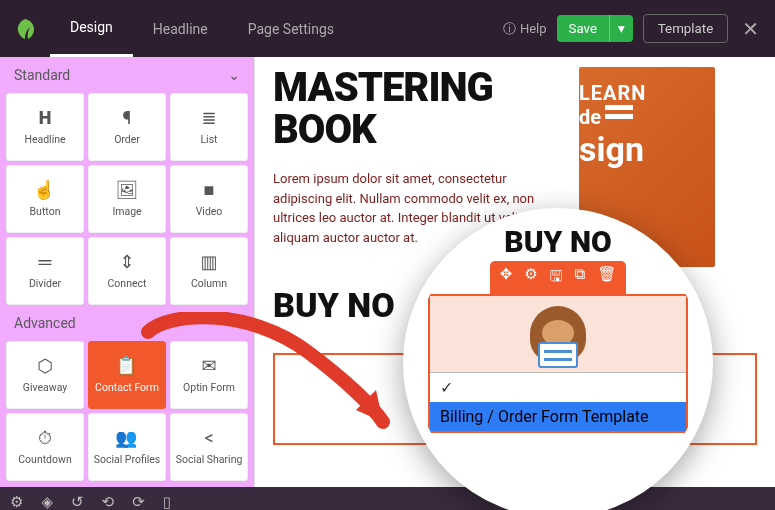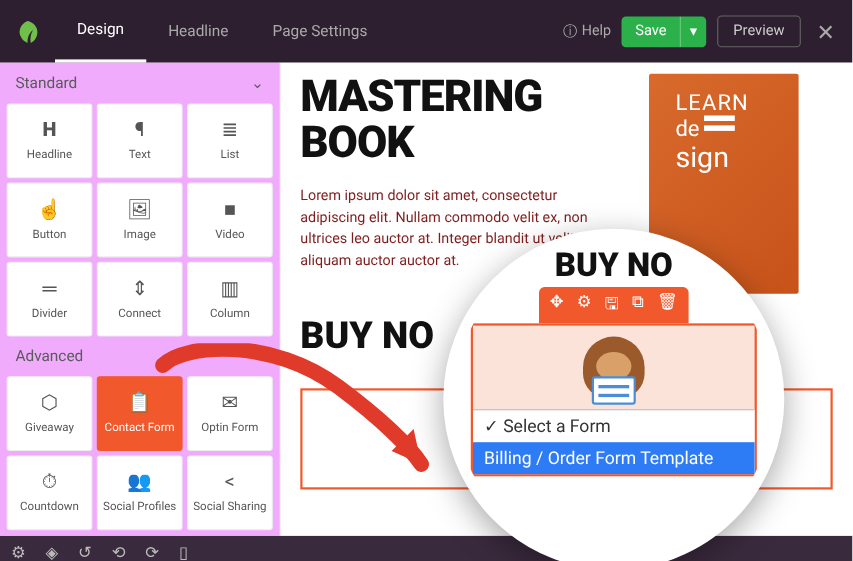--- a/index.html
+++ b/index.html
@@ -19,49 +19,49 @@
 .close-x{color:#aaa;font-size:20px;padding:0 4px;cursor:pointer}
 .main{display:flex;height:430px}
 .sidebar{width:255px;background:#f0abfc;border-right:1px solid #ddd;overflow:hidden;font-size:12px;color:#555}
 .section-hdr{padding:10px 14px;font-size:14px;display:flex;align-items:center;justify-content:space-between;color:#5a5a5a}
 .grid{display:grid;grid-template-columns:repeat(3,1fr);gap:4px;padding:0 6px}
 .tile{background:#fff;border:1px solid #eee;border-radius:3px;height:68px;display:flex;flex-direction:column;align-items:center;justify-content:center;gap:6px;cursor:pointer;color:#555}
 .tile.active{background:#f1582c;color:#fff;border-color:#f1582c}
 .tile .ico{font-size:18px;line-height:1}
 .tile .lbl{font-size:10.5px;text-align:center}
 .canvas{flex:1;background:#fff;position:relative;overflow:hidden;padding:0 18px}
-.hero{display:flex;gap:37px;padding-top:10px}
+.hero{display:flex;gap:26px;padding-top:10px}
 .hero-text h1{font-size:40px;font-weight:900;letter-spacing:-1px;line-height:1.05;color:#111}
 .hero-text p{margin-top:18px;font-size:13px;color:#7f1d1d;max-width:280px;line-height:1.5}
-.hero-img{width:136px;height:200px;background:linear-gradient(135deg,#d86a2c,#c7521a);border-radius:2px;position:relative;color:#fff;padding:14px 24px;font-weight:400}
+.hero-img{width:136px;height:200px;background:linear-gradient(135deg,#d86a2c,#c7521a);border-radius:2px;position:relative;color:#fff;padding:14px 0;font-weight:700}
 .hero-img .learn{font-size:20px;letter-spacing:1px}
 .hero-img .de{font-size:20px;display:flex;align-items:flex-start;gap:4px}
 .hero-img .lines{display:flex;flex-direction:column;gap:4px}
 .hero-img .lines span{width:28px;height:5px;background:#fff;display:block}
-.hero-img .sign{font-size:26px}
+.hero-img .sign{font-size:34px}
 .circle-bg{position:absolute;width:240px;height:240px;border-radius:50%;background:#fbe6df;right:80px;top:-40px;z-index:-1}
 .buy{font-size:34px;font-weight:900;margin-top:18px;color:#111}
 .drop-zone{margin-top:28px;height:92px;border:2px solid #f1582c;background:#fff}
 .bottombar{height:30px;background:#3a2a3d;display:flex;align-items:center;padding:0 10px;gap:18px;color:#bbb}
 .bottombar span{font-size:15px;cursor:pointer}
 
 .mag{position:absolute;right:62px;bottom:-8px;width:310px;height:310px;border-radius:50%;background:#fff;border:10px solid #fff;box-shadow:0 8px 30px rgba(0,0,0,.35);overflow:hidden;z-index:20}
 .mag-inner{position:absolute;inset:0;display:flex;flex-direction:column;align-items:center}
 .mag .buy2{font-size:30px;font-weight:900;margin-top:6px;color:#111}
 .mag-toolbar{margin-top:2px;background:#f1582c;border-radius:5px 5px 0 0;padding:4px 10px;display:flex;gap:12px;color:#fff;font-size:15px}
 .mag-block{width:260px;background:#fbe3da;border:2px solid #f1582c;padding:10px 0 0;display:flex;flex-direction:column;align-items:center}
 .bear{width:56px;height:56px;position:relative}
 .bear .body{position:absolute;inset:0;background:#9b5a2b;border-radius:50% 50% 40% 40%}
 .bear .face{position:absolute;width:32px;height:26px;background:#d9a06a;border-radius:50%;left:12px;top:14px}
 .bear .form{position:absolute;bottom:-6px;left:8px;width:40px;height:26px;background:#fff;border:2px solid #4a8fd6;border-radius:3px}
 .bear .form::before,.bear .form::after{content:"";position:absolute;left:4px;right:4px;height:3px;background:#4a8fd6}
 .bear .form::before{top:6px}.bear .form::after{top:14px}
 .select-box{width:100%;margin-top:10px;background:#fff;border-top:1px solid #bbb}
 .select-row{padding:5px 10px;font-size:16px;color:#333;display:flex;align-items:center;gap:4px}
-.select-row.sel{background:#2e7bf6;color:#ffffff}
+.select-row.sel{background:#2e7bf6;color:#000000}
 
 .arrow{position:absolute;left:128px;top:312px;z-index:30;pointer-events:none}
 </style>
 </head>
 <body>
 
 <div class="topbar">
   <div class="logo">
     <svg viewBox="0 0 24 24">
         <path fill="#6fbf4a" d="M12 2C7 4 4 9 5 14c1 4 4 7 7 8 0-6 2-9 5-12-2 4-3 8-2 12 4-2 6-6 6-10 0-5-4-9-9-10z"></path>
@@ -74,39 +74,39 @@
   </div>
   <div class="top-right">
     <div class="help">
       <span>ⓘ</span>
       <span>Help</span>
     </div>
     <button class="save-btn">
       <span>Save</span>
       <span class="caret">▾</span>
     </button>
-    <button class="preview-btn">Preview</button>
+    <button class="preview-btn">Template</button>
     <div class="close-x">✕</div>
   </div>
 </div>
 
 <div class="main">
   <div class="sidebar">
     <div class="section-hdr">
       <span>Standard</span>
       <span>⌄</span>
     </div>
     <div class="grid">
       <div class="tile">
           <div class="ico" style="font-weight:900">H</div>
           <div class="lbl">Headline</div>
         </div>
       <div class="tile">
           <div class="ico">¶</div>
-          <div class="lbl">Text</div>
+          <div class="lbl">Order</div>
         </div>
       <div class="tile">
           <div class="ico">≣</div>
           <div class="lbl">List</div>
         </div>
       <div class="tile">
           <div class="ico">☝</div>
           <div class="lbl">Button</div>
         </div>
       <div class="tile">
@@ -206,21 +206,20 @@
     </div>
     <div class="mag-block">
       <div class="bear">
         <div class="body"></div>
           <div class="face"></div>
           <div class="form"></div>
       </div>
       <div class="select-box">
         <div class="select-row">
             <span>✓</span>
-            <span>Select a Form</span>
           </div>
         <div class="select-row sel">Billing / Order Form Template</div>
       </div>
     </div>
   </div>
 </div>
 
 <svg class="arrow" width="280" height="140">
   <path d="M 20 20 C 40 0, 120 -5, 180 40 C 220 70, 245 95, 255 110" stroke="#e03a2a" stroke-width="14" fill="none" stroke-linecap="round"></path>
   <path d="M 255 110 L 228 98 L 248 78 Z" fill="#e03a2a"></path>

